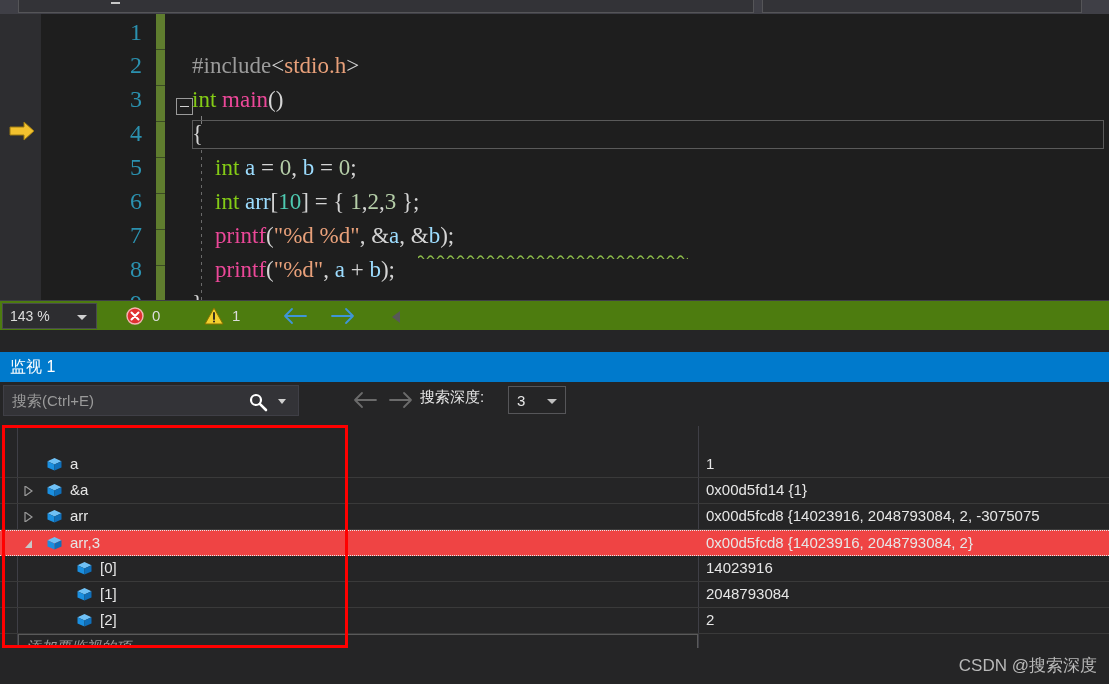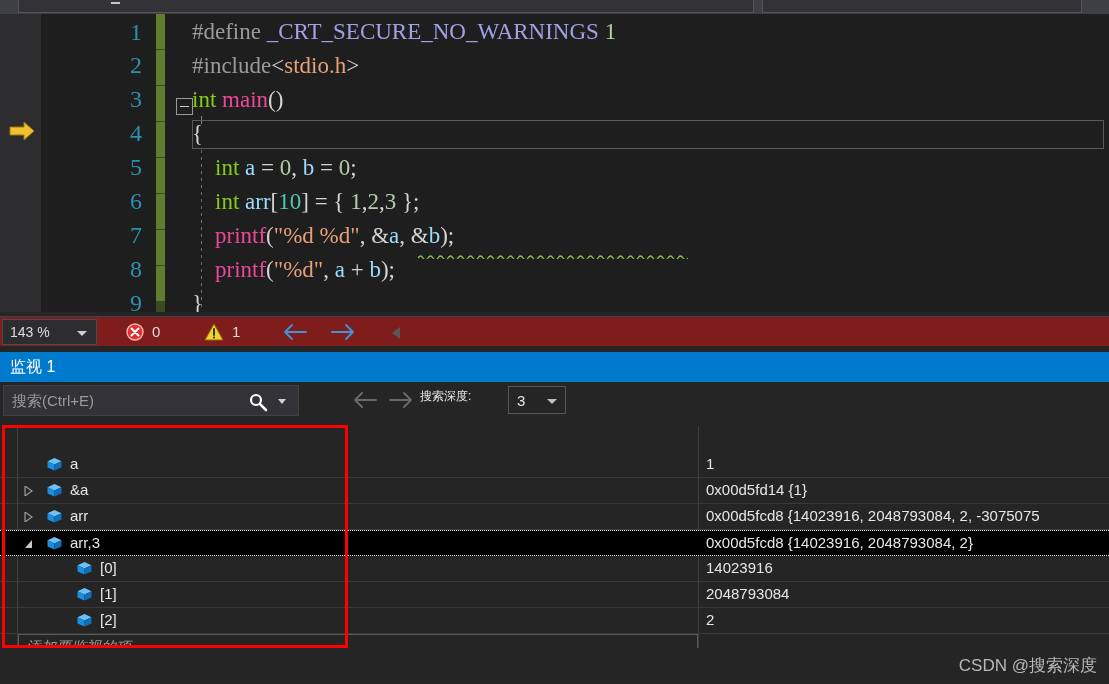--- a/index.html
+++ b/index.html
@@ -47,21 +47,21 @@
   .fold-box { position:absolute; left:6px; top:84px; width:17px; height:17px;
       border:1px solid #9a9a9a; background:#1e1e1e; }
   .fold-box::after { content:""; position:absolute; left:3px; top:7px; width:9px; height:1px; background:#d0d0d0; }
   .brace-box { position:absolute; left:22px; top:106px; width:912px; height:29px; border:1px solid #5a5a5a; }
   .guide { position:absolute; left:31px; top:136px; width:1px; height:160px;
       background:repeating-linear-gradient(to bottom, #6a6a6a 0 3px, transparent 3px 7px); }
   .brace-stem { position:absolute; left:31px; top:102px; width:1px; height:8px; background:#808080; }
   .squiggle { position:absolute; left:248px; top:240px; width:270px; height:5px; }
 
   
-  .ed-status { position:absolute; left:0; top:316px; width:1109px; height:30px; background:#7f1d1d;
+  .ed-status { position:absolute; left:0; top:300px; width:1109px; height:30px; background:#4d7c0f;
       border-top:1px solid #3f3f46; }
   .zoom-box { position:absolute; left:2px; top:2px; width:95px; height:26px; background:#2d2d30;
       border:1px solid #4a4a4f; color:#dcdcdc; font-size:14px; line-height:25px; padding-left:7px; }
   .zoom-box .caret { position:absolute; right:9px; top:11px; width:0;height:0;
       border-left:5px solid transparent;border-right:5px solid transparent;border-top:5px solid #d0d0d0; }
   .err-ico { position:absolute; left:126px; top:6px; width:18px; height:18px; }
   .err-cnt { position:absolute; left:152px; top:6px; color:#dcdcdc; font-size:15px; }
   .warn-ico { position:absolute; left:204px; top:6px; width:20px; height:18px; }
   .warn-cnt { position:absolute; left:232px; top:6px; color:#dcdcdc; font-size:15px; }
   .nav-back { position:absolute; left:282px; top:6px; width:26px; height:18px; }
@@ -79,37 +79,37 @@
 
   .watch-toolbar { position:absolute; left:0; top:34px; width:1109px; height:37px; background:#252526; }
   .search-box { position:absolute; left:3px; top:3px; width:296px; height:31px; background:#333337;
       border:1px solid #3f3f46; }
   .search-ph { position:absolute; left:8px; top:6px; color:#9a9a9a; font-size:15px; }
   .search-ico { position:absolute; right:30px; top:6px; width:20px; height:20px; }
   .search-drop { position:absolute; right:12px; top:13px; width:0;height:0;
       border-left:4px solid transparent;border-right:4px solid transparent;border-top:5px solid #d0d0d0; }
   .tb-back { position:absolute; left:352px; top:9px; width:26px; height:18px; }
   .tb-fwd  { position:absolute; left:388px; top:9px; width:26px; height:18px; }
-  .depth-lbl { position:absolute; left:420px; top:6px; color:#e6e6e6; font-size:12px; }
+  .depth-lbl { position:absolute; left:420px; top:6px; color:#e6e6e6; font-size:15px; }
   .depth-box { position:absolute; left:508px; top:4px; width:58px; height:28px;
       background:#252526; border:1px solid #565659; color:#e6e6e6; font-size:15px;
       line-height:27px; padding-left:8px; }
   .depth-box .caret { position:absolute; right:8px; top:12px; width:0;height:0;
       border-left:5px solid transparent;border-right:5px solid transparent;border-top:5px solid #c0c0c0; }
 
   
   .grid { position:absolute; left:0; top:78px; width:1109px; height:258px; background:#252526; }
   .grid-head { position:absolute; left:0; top:0; width:1109px; height:26px;
       background:#252526; border-bottom:1px solid #3f3f46; }
   .gh-name { position:absolute; left:22px; top:3px; color:#e6e6e6; font-size:15px; }
   .gh-val  { position:absolute; left:706px; top:3px; color:#e6e6e6; font-size:15px; }
   .col-sep { position:absolute; top:0; width:1px; height:258px; background:#3f3f46; }
 
   .row { position:absolute; left:0; width:1109px; height:26px; border-bottom:1px solid #3a3a3a; }
-  .row.sel { background:#000000; border-top:1px dotted #e8e8e8; border-bottom:1px dotted #e8e8e8; }
+  .row.sel { background:#ef4444; border-top:1px dotted #e8e8e8; border-bottom:1px dotted #e8e8e8; }
   .row .tri { position:absolute; top:8px; width:9px; height:10px; }
   .row .cube { position:absolute; top:5px; width:17px; height:15px; }
   .row .nm { position:absolute; color:#e6e6e6; font-size:15px; top:3px; }
   .row .vl { position:absolute; left:706px; color:#e6e6e6; font-size:15px; top:3px;
       white-space:nowrap; overflow:hidden; width:400px; }
 
   .addrow { position:absolute; left:18px; top:208px; width:680px; height:26px;
       border:1px solid #5a5a5a; background:#252526; }
   .addrow span { position:absolute; left:7px; top:3px; color:#9a9a9a; font-size:15px; font-style:italic; }
 
@@ -158,21 +158,20 @@
         <div class="seg" style="top:180px"></div>
       <div class="seg" style="top:216px"></div>
         <div class="seg" style="top:252px"></div>
     </div>
 
     <div class="code">
       <div class="fold-box"></div>
       <div class="brace-stem"></div>
       <div class="brace-box"></div>
       <div class="guide"></div>
-      <div class="cl" style="top:6px"><span class="k-pre">#define </span><span class="k-macro">_CRT_SECURE_NO_WARNINGS</span><span class="k-plain"> </span><span class="k-num">1</span></div>
       <div class="cl" style="top:40px"><span class="k-pre">#include</span><span class="k-plain">&lt;</span><span class="k-str">stdio.h</span><span class="k-plain">&gt;</span></div>
       <div class="cl" style="top:74px"><span class="k-kw">int</span><span class="k-plain"> </span><span class="k-fn">main</span><span class="k-plain">()</span></div>
       <div class="cl" style="top:108px"><span class="k-plain">{</span></div>
       <div class="cl" style="top:142px"><span class="k-plain">    </span><span class="k-kw">int</span><span class="k-plain"> </span><span class="k-var">a</span><span class="k-plain"> = </span><span class="k-num">0</span><span class="k-plain">, </span><span class="k-var">b</span><span class="k-plain"> = </span><span class="k-num">0</span><span class="k-plain">;</span></div>
       <div class="cl" style="top:176px"><span class="k-plain">    </span><span class="k-kw">int</span><span class="k-plain"> </span><span class="k-var">arr</span><span class="k-plain">[</span><span class="k-type">10</span><span class="k-plain">] = { </span><span class="k-num">1</span><span class="k-plain">,</span><span class="k-num">2</span><span class="k-plain">,</span><span class="k-num">3</span><span class="k-plain"> };</span></div>
       <div class="cl" style="top:210px"><span class="k-plain">    </span><span class="k-fn">printf</span><span class="k-plain">(</span><span class="k-str">"%d %d"</span><span class="k-plain">, &amp;</span><span class="k-var">a</span><span class="k-plain">, &amp;</span><span class="k-var">b</span><span class="k-plain">);</span></div>
       <div class="cl" style="top:244px"><span class="k-plain">    </span><span class="k-fn">printf</span><span class="k-plain">(</span><span class="k-str">"%d"</span><span class="k-plain">, </span><span class="k-var">a</span><span class="k-plain"> + </span><span class="k-var">b</span><span class="k-plain">);</span></div>
       <div class="cl" style="top:278px"><span class="k-plain">}</span></div>
       <svg class="squiggle" viewBox="0 0 270 5" preserveAspectRatio="none">
         <path d="M0 4 Q2.5 0 5 4 T10 4 T15 4 T20 4 T25 4 T30 4 T35 4 T40 4 T45 4 T50 4 T55 4 T60 4 T65 4 T70 4 T75 4 T80 4 T85 4 T90 4 T95 4 T100 4 T105 4 T110 4 T115 4 T120 4 T125 4 T130 4 T135 4 T140 4 T145 4 T150 4 T155 4 T160 4 T165 4 T170 4 T175 4 T180 4 T185 4 T190 4 T195 4 T200 4 T205 4 T210 4 T215 4 T220 4 T225 4 T230 4 T235 4 T240 4 T245 4 T250 4 T255 4 T260 4 T265 4 T270 4" fill="none" stroke="#8fbf4a" stroke-width="1.3"></path>

